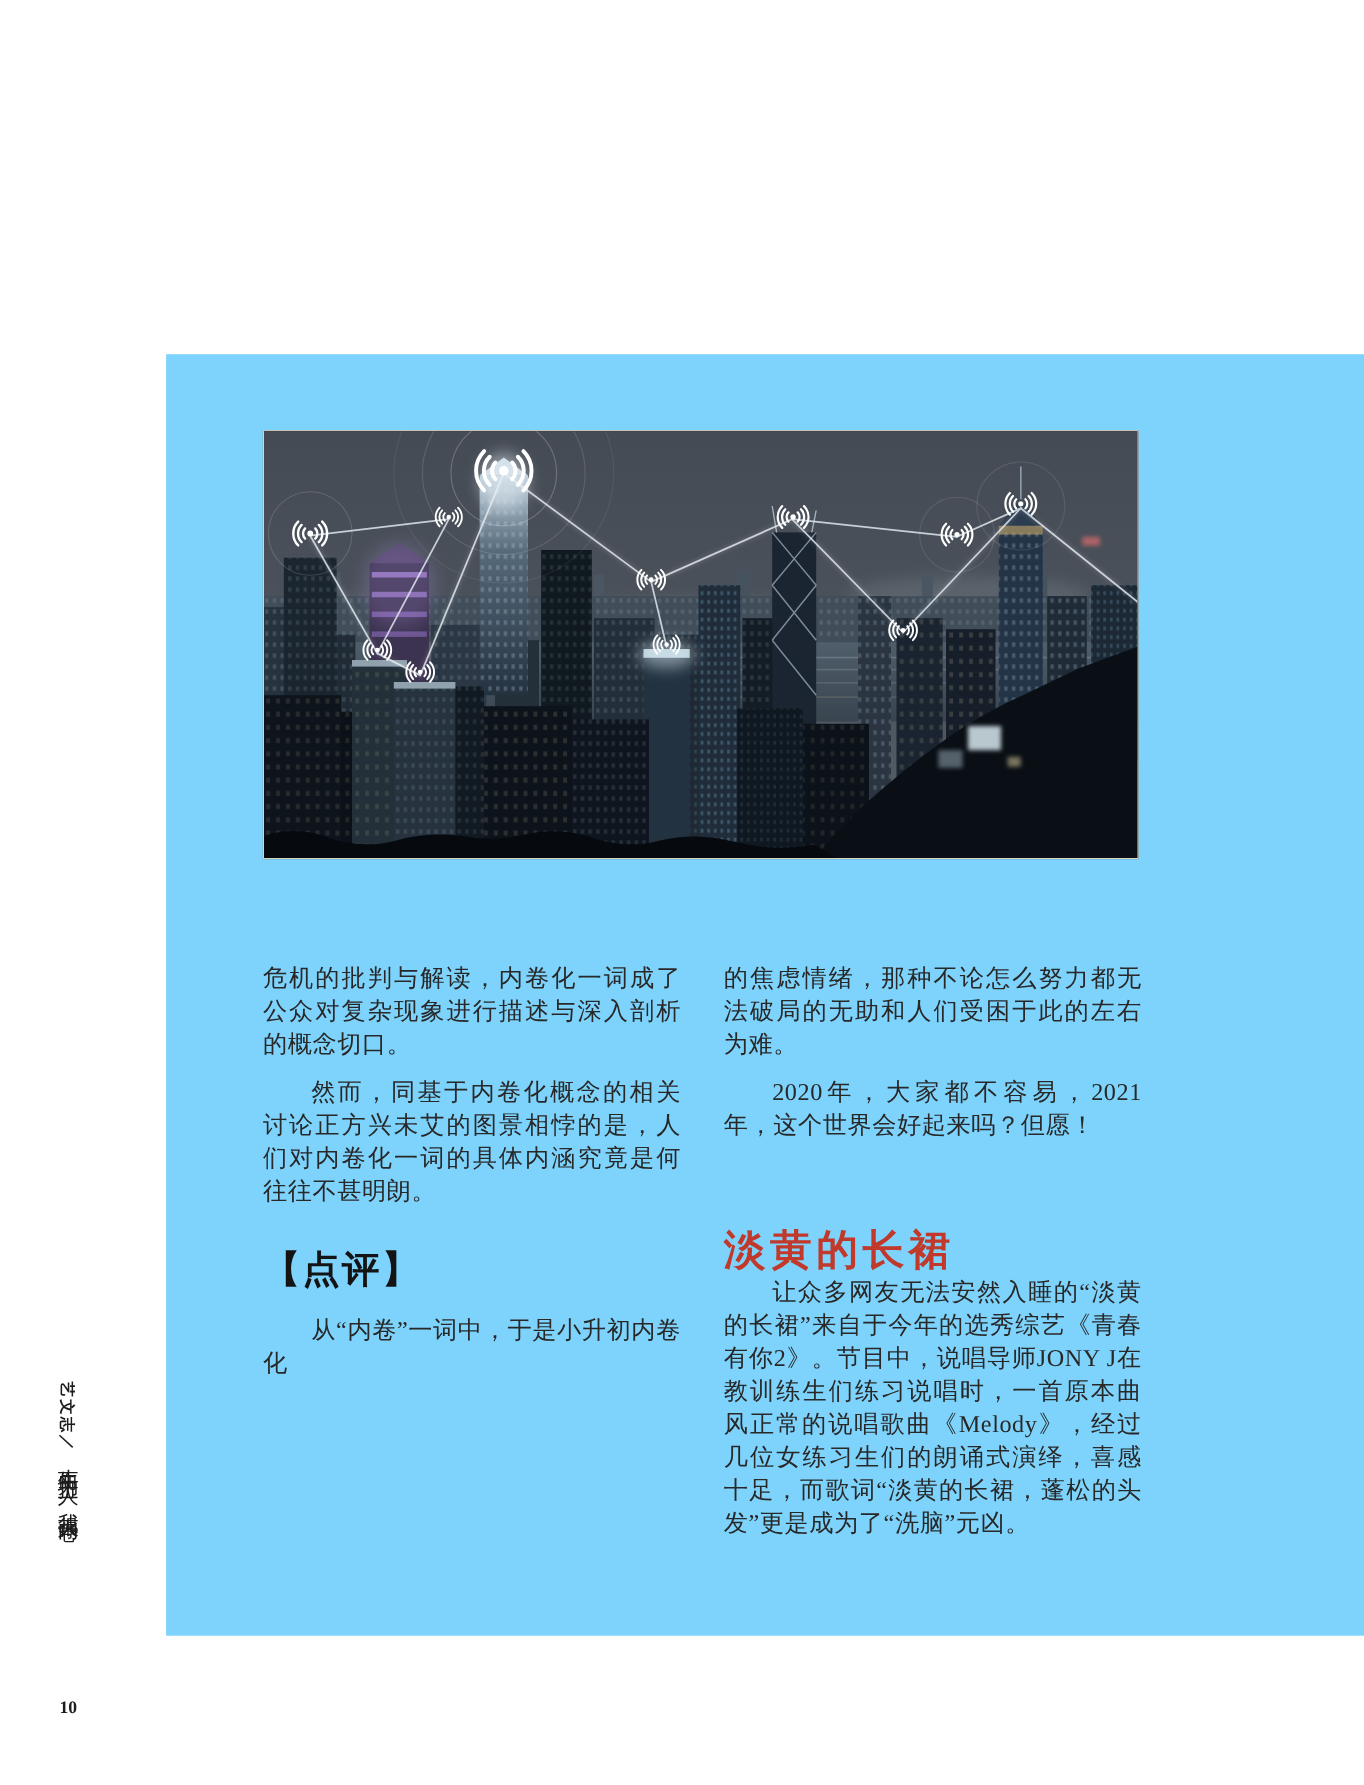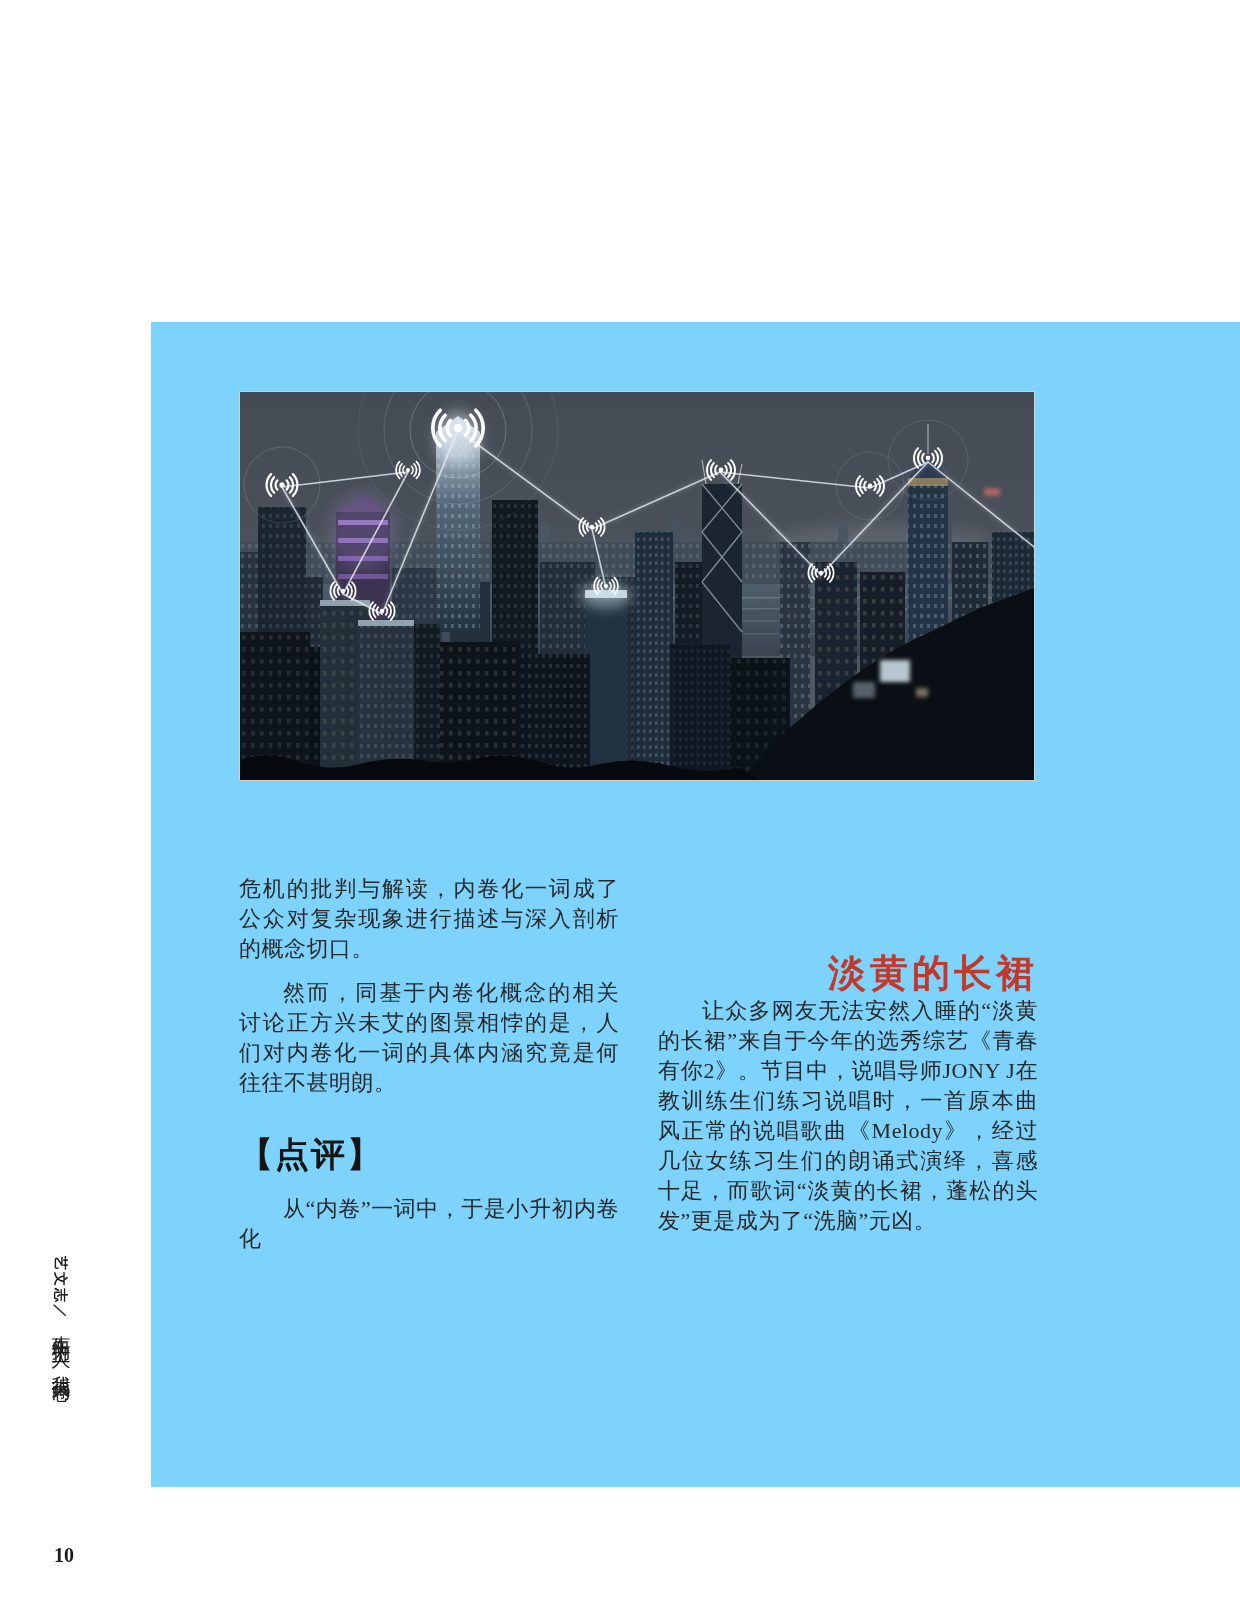--- a/index.html
+++ b/index.html
@@ -33,40 +33,40 @@
   .col-right{left:507px;}
   .col p{margin:0 0 14px 0;text-indent:2em;}
   .col p.noindent{text-indent:0;}
 
   .bracket-heading{
     font-size:34px;line-height:34px;font-weight:bold;color:#141414;
     margin:40px 0 22px 0;letter-spacing:2px;
   }
   .article-title{
     font-size:38px;line-height:46px;font-weight:bold;color:#c0392b;
-    text-align:right;margin:76px 0 0 0;letter-spacing:4px;text-indent:0;
+    text-align:left;margin:76px 0 0 0;letter-spacing:4px;text-indent:0;
   }
 
   
   .spine{
     position:absolute;left:48px;top:1256px;height:300px;
     writing-mode:vertical-rl;color:#1c1c1c;white-space:nowrap;
   }
   .spine .mag{
     font-family:"Liberation Sans","DejaVu Sans",sans-serif;
     font-weight:bold;font-size:14px;letter-spacing:2px;
     text-orientation:sideways;
   }
   .spine .vtitle{
     font-size:19px;letter-spacing:3px;text-orientation:upright;
     font-family:"Liberation Serif","DejaVu Serif",serif;
   }
   .folio{
     position:absolute;left:54px;top:1544px;
-    font-size:20px;font-weight:bold;color:#1c1c1c;
+    font-size:16px;font-weight:bold;color:#1c1c1c;
     font-family:"Liberation Serif","DejaVu Serif",serif;
   }
 </style>
 </head>
 <body>
 
 <div class="canvas">
 
   <aside class="spine">
     <span class="mag">艺文志／</span><span class="vtitle">生而为打工人　我很内卷</span>
@@ -294,18 +294,20 @@
     </figure>
 
     <section class="col col-left">
       <p class="noindent">危机的批判与解读，内卷化一词成了公众对复杂现象进行描述与深入剖析的概念切口。</p>
       <p>然而，同基于内卷化概念的相关讨论正方兴未艾的图景相悖的是，人们对内卷化一词的具体内涵究竟是何往往不甚明朗。</p>
       <h3 class="bracket-heading">【点评】</h3>
       <p>从“内卷”一词中，于是小升初内卷化</p>
     </section>
 
     <section class="col col-right">
+      <p class="noindent">的焦虑情绪，那种不论怎么努力都无法破局的无助和人们受困于此的左右为难。</p>
+      <p>2020年，大家都不容易，2021年，这个世界会好起来吗？但愿！</p>
       <h2 class="article-title">淡黄的长裙</h2>
       <p>让众多网友无法安然入睡的“淡黄的长裙”来自于今年的选秀综艺《青春有你2》。节目中，说唱导师JONY J在教训练生们练习说唱时，一首原本曲风正常的说唱歌曲《Melody》，经过几位女练习生们的朗诵式演绎，喜感十足，而歌词“淡黄的长裙，蓬松的头发”更是成为了“洗脑”元凶。</p>
     </section>
 
   </main>
 </div>
 
 </body></html>

